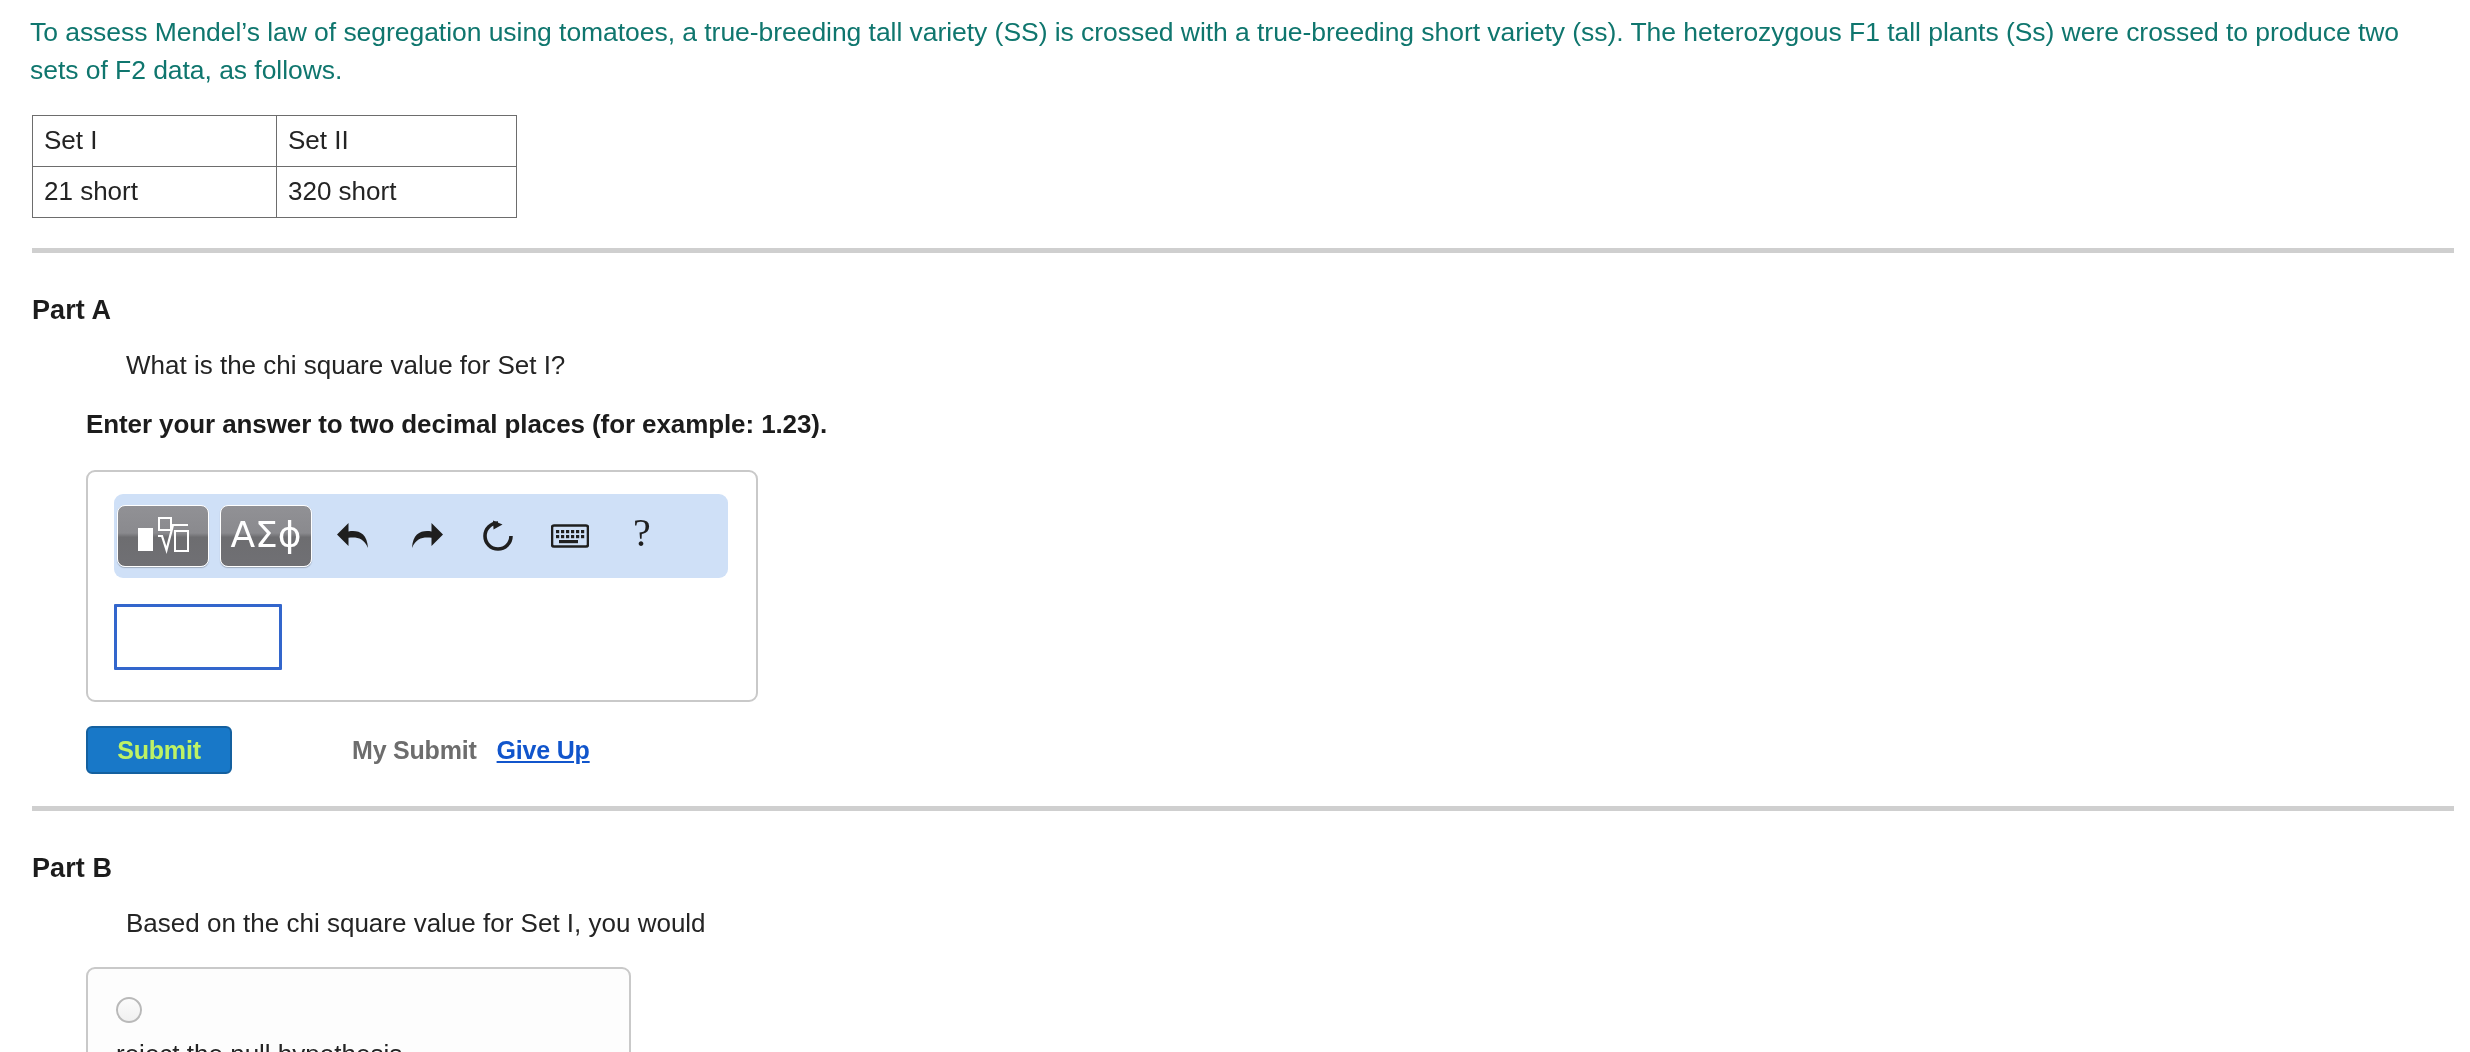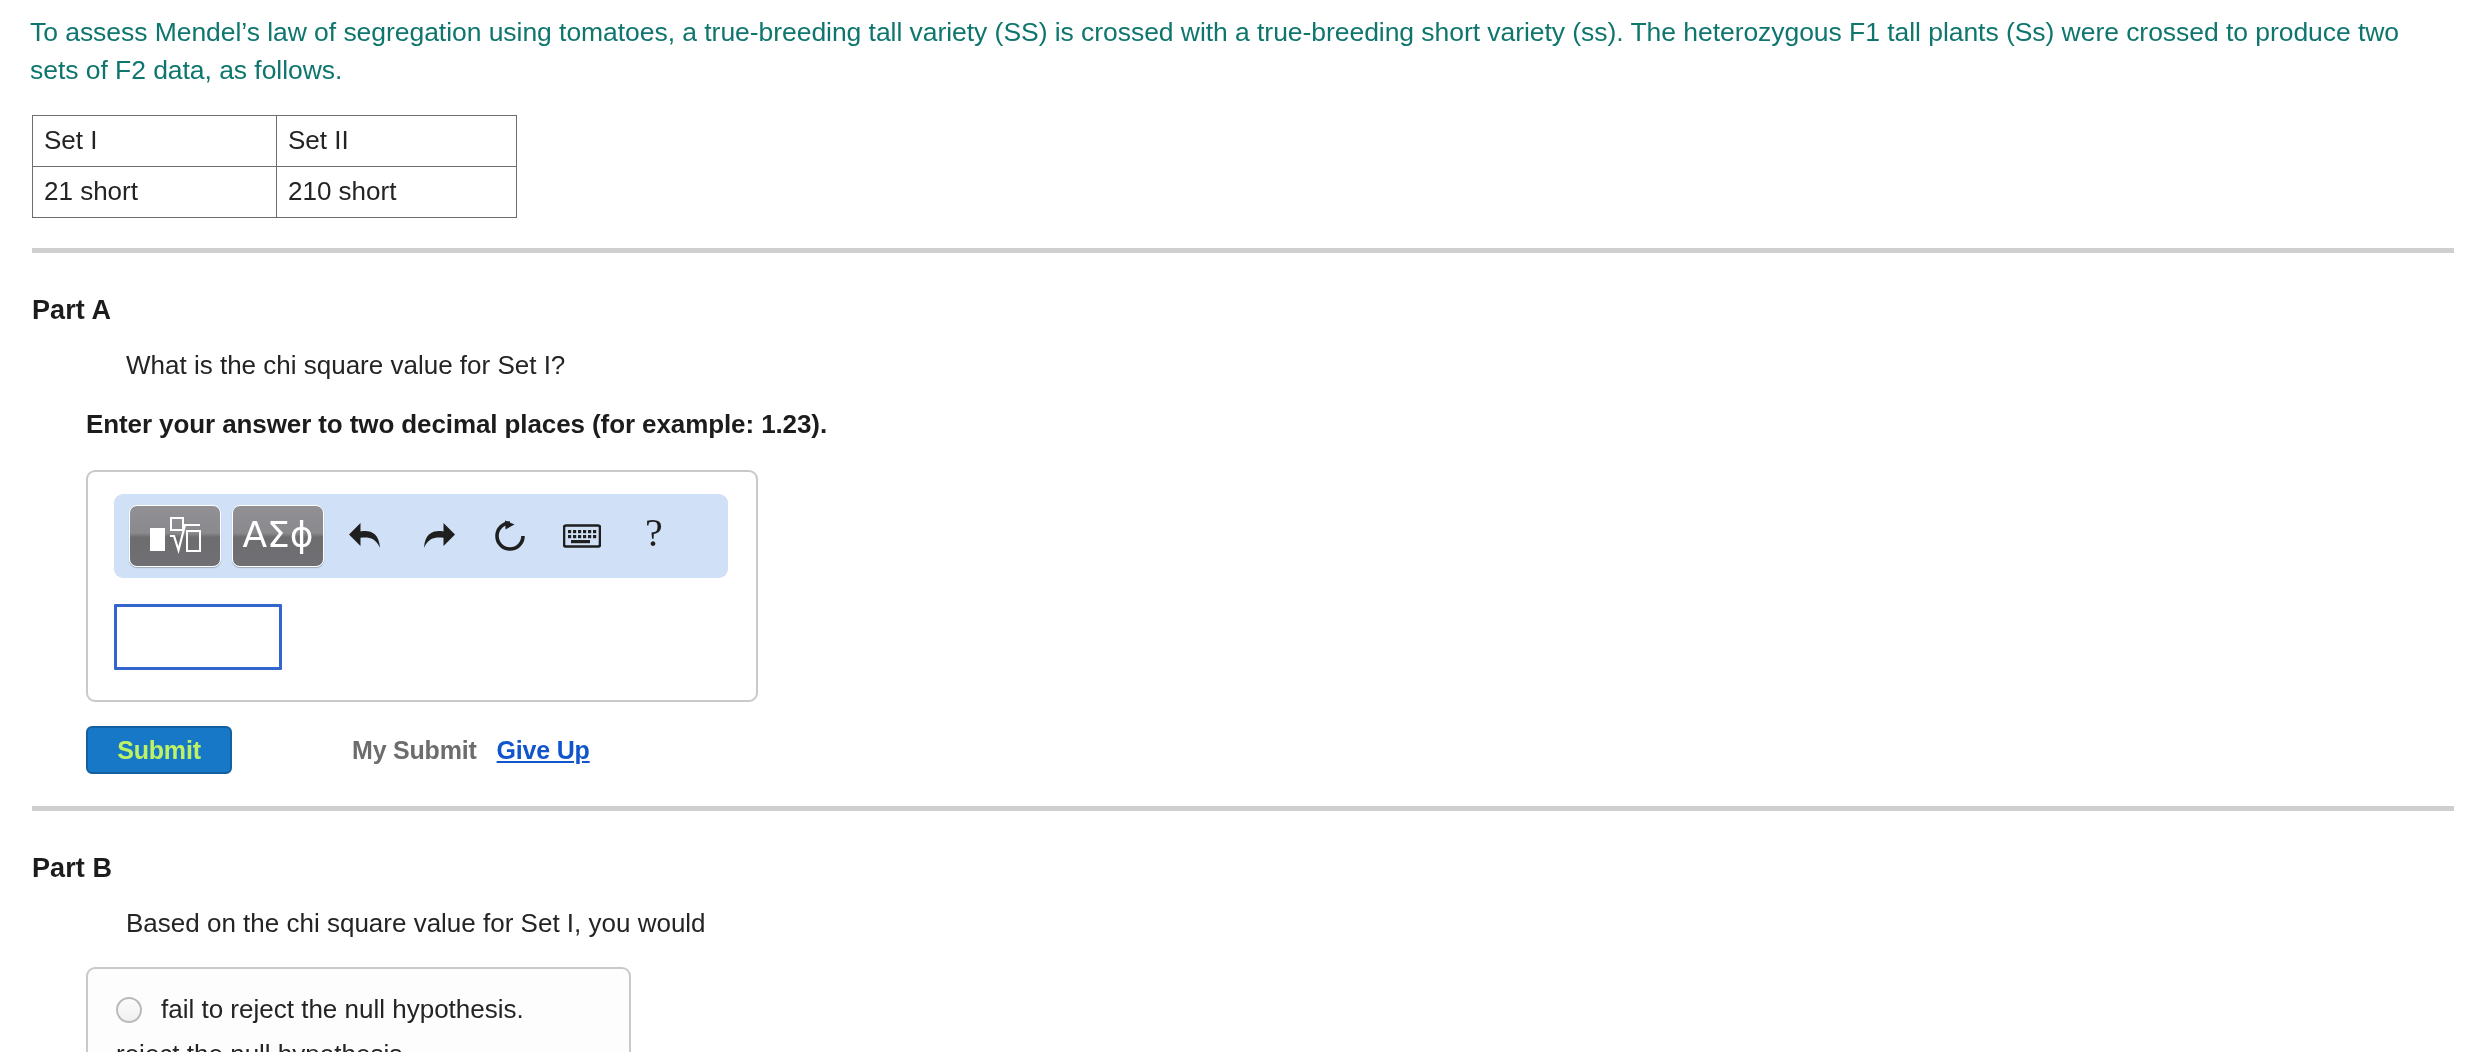--- a/index.html
+++ b/index.html
@@ -99,21 +99,21 @@
   .math-toolbar {
     position: absolute;
     left: 26px;
     top: 22px;
     width: 614px;
     height: 84px;
     background: #cfe0f7;
     border-radius: 9px;
     display: flex;
     align-items: center;
-    padding-left: 15px;
+    padding-left: 3px;
   }
 
   .tool-btn {
     width: 92px;
     height: 62px;
     border-radius: 8px;
     background: linear-gradient(to bottom, #919195 0%, #8a8a8e 45%, #6d6d70 52%, #707074 100%);
     border: 1px solid #ffffff;
     box-shadow: 0 1px 1px rgba(0,0,0,0.25);
     display: flex;
@@ -245,21 +245,21 @@
 
   <div class="data-table-wrap">
     <table class="data-table">
       <tbody>
         <tr>
           <td class="col1">Set I</td>
           <td class="col2">Set II</td>
         </tr>
         <tr>
           <td class="col1">21 short</td>
-          <td class="col2">210 short</td>
+          <td class="col2">320 short</td>
         </tr>
       </tbody>
     </table>
   </div>
 
   <div class="sp-a"></div>
 
   <div class="divider"></div>
 
   <div class="part-heading">Part A</div>
@@ -339,21 +339,20 @@
   <div class="sp-a"></div>
 
   <div class="divider"></div>
 
   <div class="part-heading">Part B</div>
   <div class="question-text">Based on the chi square value for Set I, you would</div>
 
   <div class="choice-panel">
     <div class="choice-row">
       <span class="radio"></span>
-      <span class="choice-label">fail to reject the null hypothesis.</span>
     </div>
     <div class="choice-row">
 
       <span class="choice-label">reject the null hypothesis.</span>
     </div>
   </div>
 
 </div>
 
 </body></html>

